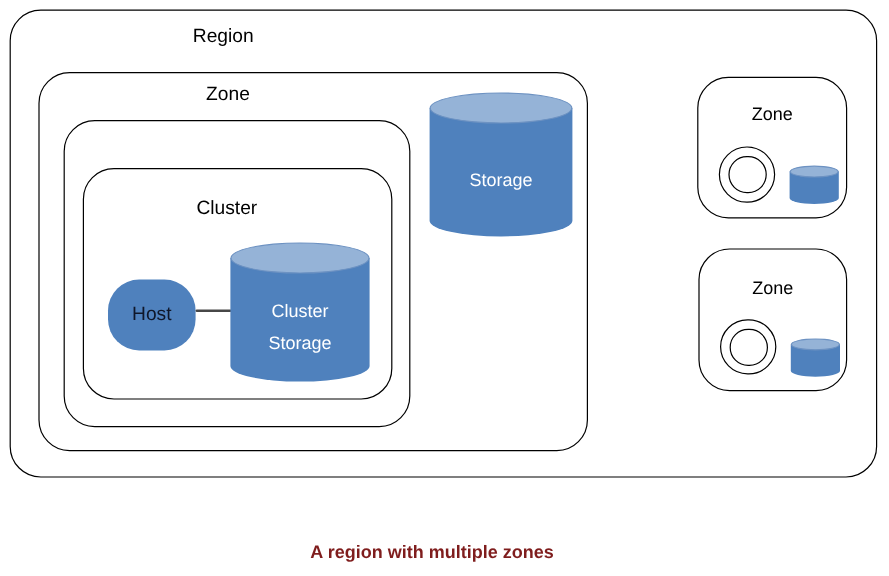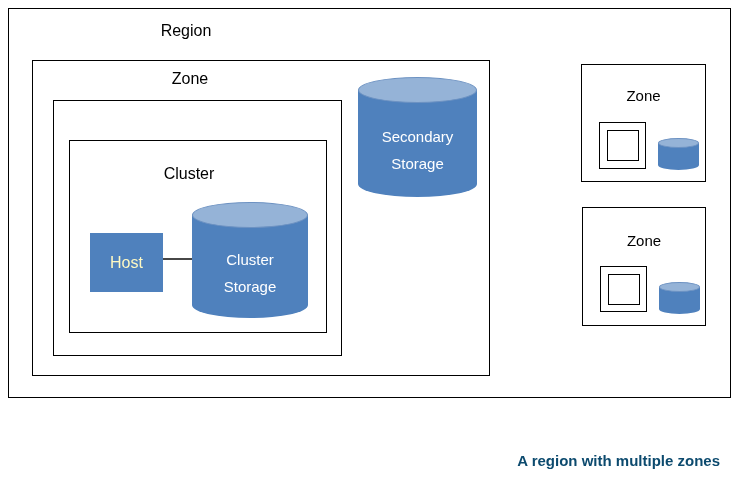--- a/index.html
+++ b/index.html
@@ -1,32 +1,32 @@
 <!DOCTYPE html>
 <html><head>
 <meta charset="utf-8">
 <style>
-  * { margin: 0; padding: 0; box-sizing: border-box; }
+  * { margin: 0; padding: 0; box-sizing: border-box; border-radius: 26px; }
   html, body { background: #ffffff; }
   body {
     font-family: "Liberation Sans", "DejaVu Sans", sans-serif;
     width: 741px; height: 480px; overflow: hidden;
   }
   .canvas {
     position: relative; width: 741px; height: 480px; background: #ffffff;
   }
   .box {
     position: absolute; border: 1.5px solid #000000; background: transparent;
   }
   .lbl {
     position: absolute; color: #000000; font-size: 16px; line-height: 18px;
     text-align: center; white-space: nowrap;
   }
   .host {
-    position: absolute; background: #4f81bd; color: #fef9c3;
+    position: absolute; background: #4f81bd; color: #0f172a;
     display: flex; align-items: center; justify-content: center;
     font-size: 16px;
   }
   .connector {
     position: absolute; height: 2px; background: #474747;
   }
   .cylinder { position: absolute; }
   .cyl-body {
     position: absolute; left: 0; right: 0; top: var(--ry); bottom: 0;
     background: #4f81bd;
@@ -48,21 +48,21 @@
   }
   .mini-outer {
     position: absolute; border: 1.5px solid #000000;
     display: flex; align-items: center; justify-content: center;
   }
   .mini-inner {
     width: 32px; height: 31px; border: 1.5px solid #000000;
   }
   .caption {
     position: absolute; left: 0; top: 452px; width: 720px;
-    text-align: right; color: #0c4a6e; font-weight: bold; font-size: 15px;
+    text-align: center; color: #7f1d1d; font-weight: bold; font-size: 15px;
   }
 </style>
 </head>
 <body>
 
 <div class="canvas">
 
   <div class="box" style="left:8px; top:8px; width:723px; height:390px;"></div>
   <div class="lbl" style="left:116px; top:22px; width:140px;">Region</div>
 
@@ -86,21 +86,20 @@
     <div class="cyl-label">
       <span>Cluster</span>
       <span>Storage</span>
     </div>
   </div>
 
   <div class="cylinder" style="left:358px; top:77px; width:119px; height:120px; --ry:13px;">
     <div class="cyl-body"></div>
     <div class="cyl-top"></div>
     <div class="cyl-label">
-      <span>Secondary</span>
       <span>Storage</span>
     </div>
   </div>
 
   <div class="box" style="left:581px; top:64px; width:125px; height:118px;">
     <div class="mini-zone-label" style="top:22px;">Zone</div>
     <div class="mini-outer" style="left:17px; top:57px; width:47px; height:47px;">
       <div class="mini-inner"></div>
     </div>
     <div class="cylinder" style="left:76px; top:73px; width:41px; height:32px; --ry:5px;">

